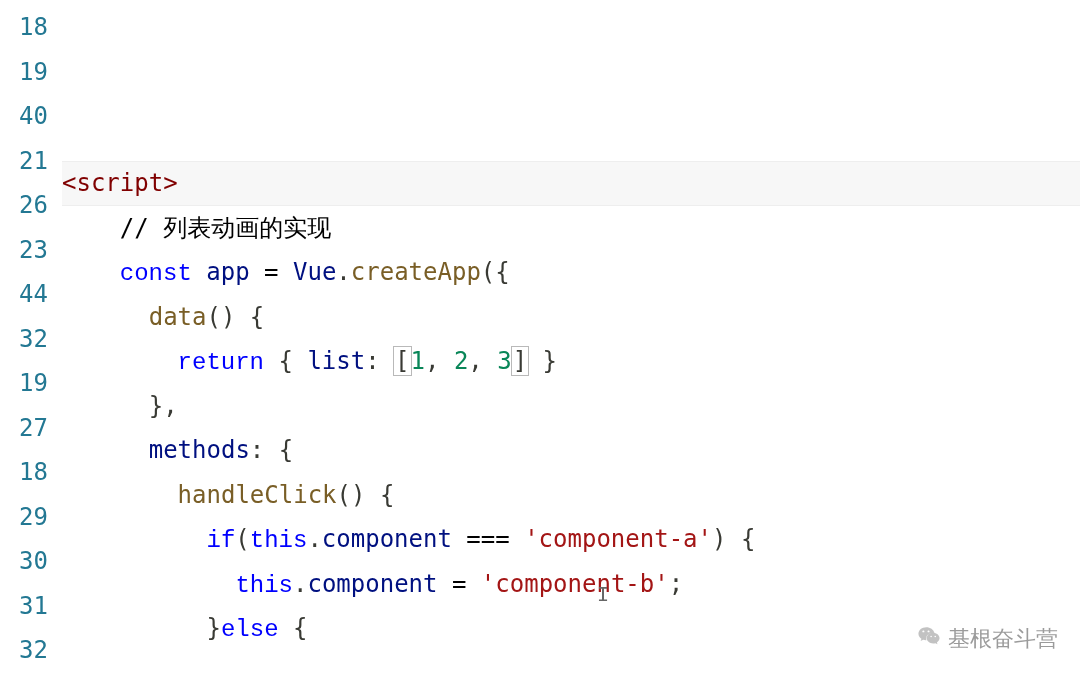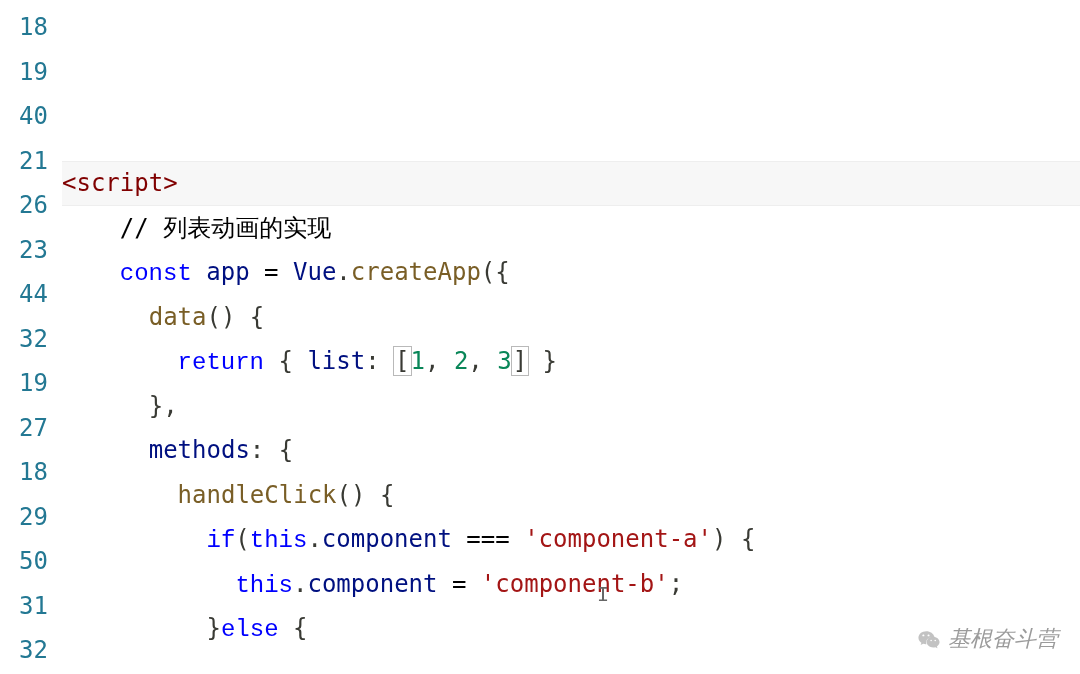--- a/index.html
+++ b/index.html
@@ -74,27 +74,26 @@
     left: 535px;
     top: calc(4px + 44.5px * 13 + 10px);
     user-select: none;
   }
 
   .watermark {
     position: absolute;
     right: 22px;
     bottom: 20px;
     display: flex;
-    align-items: flex-end;
+    align-items: flex-start;
     gap: 6px;
     color: #9b9b9b;
     font-family: "PingFang SC", "Microsoft YaHei", sans-serif;
     font-size: 22px;
     user-select: none;
-    font-style: italic;
   }
   .watermark .wicon {
     width: 26px; height: 26px;
     opacity: .6;
     display: flex; align-items: center; justify-content: center;
   }
   .watermark svg { width: 26px; height: 26px; fill: #9b9b9b; }
 </style>
 </head>
 <body>
@@ -106,21 +105,21 @@
       <span class="ln">40</span>
       <span class="ln">21</span>
       <span class="ln">26</span>
       <span class="ln">23</span>
       <span class="ln">44</span>
       <span class="ln">32</span>
       <span class="ln">19</span>
       <span class="ln">27</span>
       <span class="ln">18</span>
       <span class="ln">29</span>
-      <span class="ln">50</span>
+      <span class="ln">30</span>
       <span class="ln">31</span>
       <span class="ln">32</span>
     </div>
   <div class="code" id="code">
     <div class="hl-line"></div>
     <div class="caret">I</div>
   <div class="line"><span class="angle">&lt;</span><span class="tag">script</span><span class="angle">&gt;</span></div><div class="line">    <span class="cmt">// 列表动画的实现</span></div><div class="line">    <span class="kw">const</span><span> </span><span class="id">app</span><span> </span><span class="op">=</span><span> </span><span class="id">Vue</span><span class="def">.</span><span class="fn">createApp</span><span class="paren">(</span><span class="brace">{</span></div><div class="line">      <span class="fn">data</span><span class="paren">()</span><span> </span><span class="brace">{</span></div><div class="line">        <span class="kw">return</span><span> </span><span class="brace">{</span><span> </span><span class="prop">list</span><span class="def">:</span><span> </span><span class="brace bracket-box">[</span><span class="num">1</span><span class="def">,</span><span> </span><span class="num">2</span><span class="def">,</span><span> </span><span class="num">3</span><span class="brace bracket-box">]</span><span> </span><span class="brace">}</span></div><div class="line">      <span class="brace">}</span><span class="def">,</span></div><div class="line">      <span class="prop">methods</span><span class="def">:</span><span> </span><span class="brace">{</span></div><div class="line">        <span class="fn">handleClick</span><span class="paren">()</span><span> </span><span class="brace">{</span></div><div class="line">          <span class="kw">if</span><span class="paren">(</span><span class="kw">this</span><span class="def">.</span><span class="prop">component</span><span> </span><span class="op">===</span><span> </span><span class="str">'component-a'</span><span class="paren">)</span><span> </span><span class="brace">{</span></div><div class="line">            <span class="kw">this</span><span class="def">.</span><span class="prop">component</span><span> </span><span class="op">=</span><span> </span><span class="str">'component-b'</span><span class="def">;</span></div><div class="line">          <span class="brace">}</span><span class="kw">else</span><span> </span><span class="brace">{</span></div><div class="line">            </div></div>
 </div>
 
 <div class="watermark">

